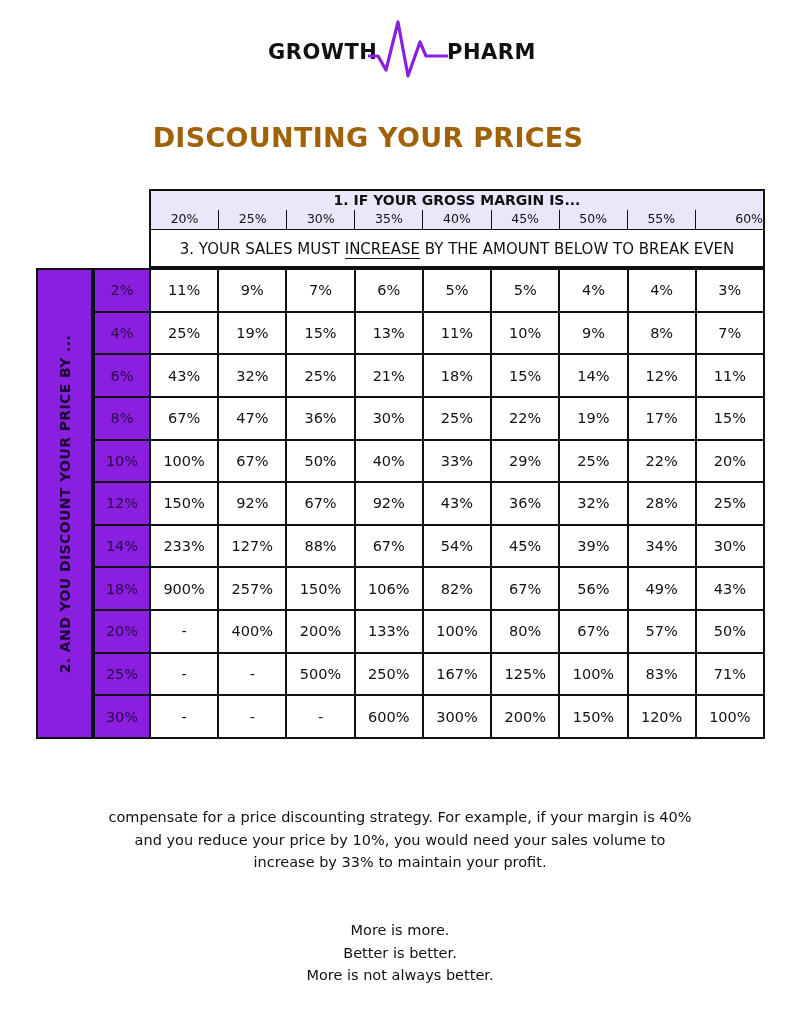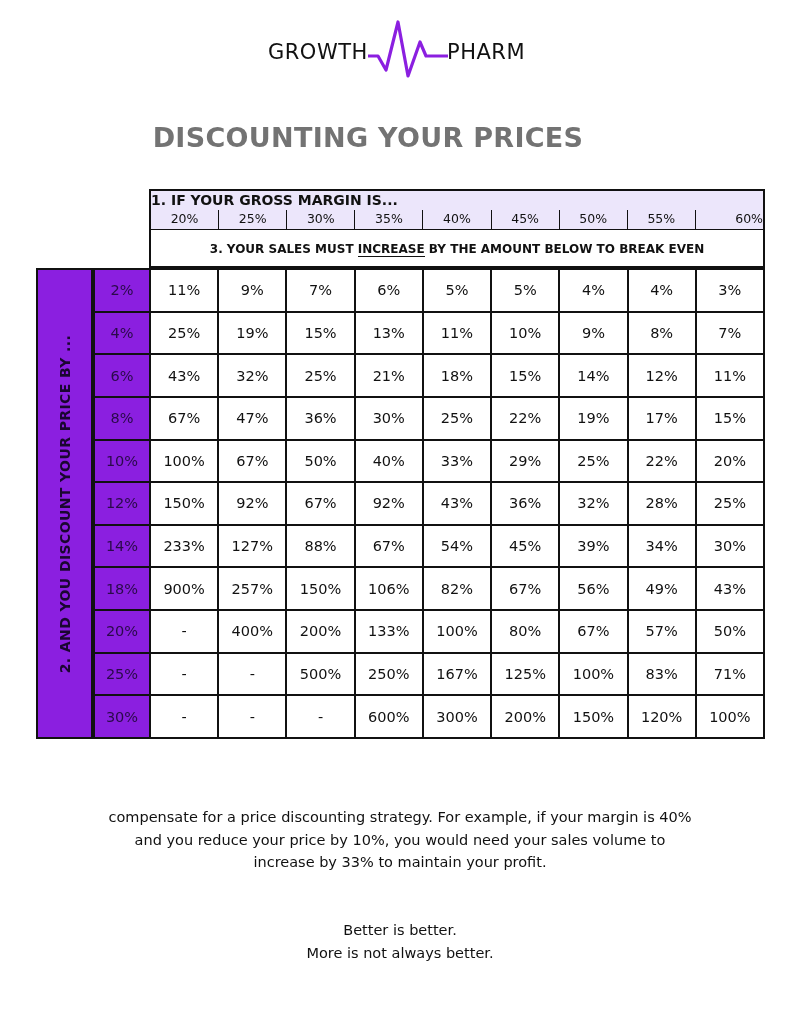--- a/index.html
+++ b/index.html
@@ -1,28 +1,28 @@
 <!DOCTYPE html>
 <html><head>
 <meta charset="utf-8">
 <style>
   html, body { margin: 0; padding: 0; background: #ffffff; }
   body { width: 800px; height: 1035px; position: relative; overflow: hidden; font-family: "DejaVu Sans", sans-serif; color: #111; }
   .logo { position: absolute; left: 0; top: 18px; width: 800px; height: 62px; }
-  .logo-text { position: absolute; top: 22px; font-family: "DejaVu Sans", sans-serif; font-weight: normal; font-size: 21px; letter-spacing: 0.5px; color: #111; }
+  .logo-text { position: absolute; top: 22px; font-family: "DejaVu Sans", sans-serif; font-weight: bold; font-size: 21px; letter-spacing: 0.5px; color: #111; }
   .logo-left { left: 268px; }
   .logo-right { left: 447px; }
   .logo svg { position: absolute; left: 368px; top: 0; }
-  .title { position: absolute; left: 0; width: 736px; top: 122px; text-align: center; font-weight: bold; font-size: 27px; letter-spacing: 0.3px; color: #737373; }
+  .title { position: absolute; left: 0; width: 736px; top: 122px; text-align: center; font-weight: bold; font-size: 27px; letter-spacing: 0.3px; color: #a16207; }
   .hdr-box { position: absolute; left: 149px; top: 189px; width: 616px; height: 79px; border: 2px solid #111; box-sizing: border-box; background: #fff; }
-  .hdr-title { position: absolute; left: 0; top: 0; width: 100%; height: 25px; background: #ece6fb; border-bottom: 1.5px solid #111; box-sizing: border-box; font-weight: bold; font-size: 14px; line-height: 18px; }
+  .hdr-title { position: absolute; left: 0; top: 0; width: 100%; height: 25px; background: #ece6fb; border-bottom: 1.5px solid #111; box-sizing: border-box; text-align: center; font-weight: bold; font-size: 14px; line-height: 18px; }
   .hdr-margins { position: absolute; left: 0; top: 19px; width: 100%; height: 20px; display: flex; border-bottom: 1.5px solid #111; box-sizing: border-box; }
   .hdr-margins .m { flex: 1; background: #ece6fb; border-right: 1.5px solid #111; text-align: center; font-size: 12.5px; line-height: 18px; }
   .hdr-margins .m:last-child { border-right: none; text-align: right; }
-  .hdr-sub { position: absolute; left: 0; top: 39px; width: 100%; height: 38px; text-align: center; font-weight: bold; font-size: 12px; line-height: 38px; white-space: nowrap; }
+  .hdr-sub { position: absolute; left: 0; top: 39px; width: 100%; height: 38px; text-align: center; font-weight: normal; font-size: 15px; line-height: 38px; white-space: nowrap; }
   .hdr-sub u { text-decoration: none; border-bottom: 1.5px solid #111; }
 
   .side-outer { position: absolute; left: 36px; top: 268px; width: 57px; height: 471px; background: #8b1fe0; border: 2px solid #111; box-sizing: border-box; }
   .side-label { position: absolute; left: 50%; top: 50%; transform: translate(-50%, -50%) rotate(-90deg); white-space: nowrap; font-weight: bold; font-size: 14px; color: #1a0630; letter-spacing: 0.4px; }
 
   .table { position: absolute; left: 93px; top: 268px; width: 672px; height: 471px; border-collapse: collapse; table-layout: fixed; }
   .table td { border: 2px solid #111; text-align: center; font-size: 14.5px; height: 39.25px; padding: 0; box-sizing: border-box; }
   .table td.disc { background: #8b1fe0; color: #2a0a4a; width: 56px; }
   .table td.val { background: #fff; color: #111; }
 
@@ -202,15 +202,16 @@
     </tbody>
 </table>
 
 <div class="footer">
   <div>compensate for a price discounting strategy. For example, if your margin is 40%</div>
   <div>and you reduce your price by 10%, you would need your sales volume to</div>
   <div>increase by 33% to maintain your profit.</div>
 </div>
 
 <div class="quotes">
+  <div>More is more.</div>
   <div>Better is better.</div>
   <div>More is not always better.</div>
 </div>
 
 </body></html>

